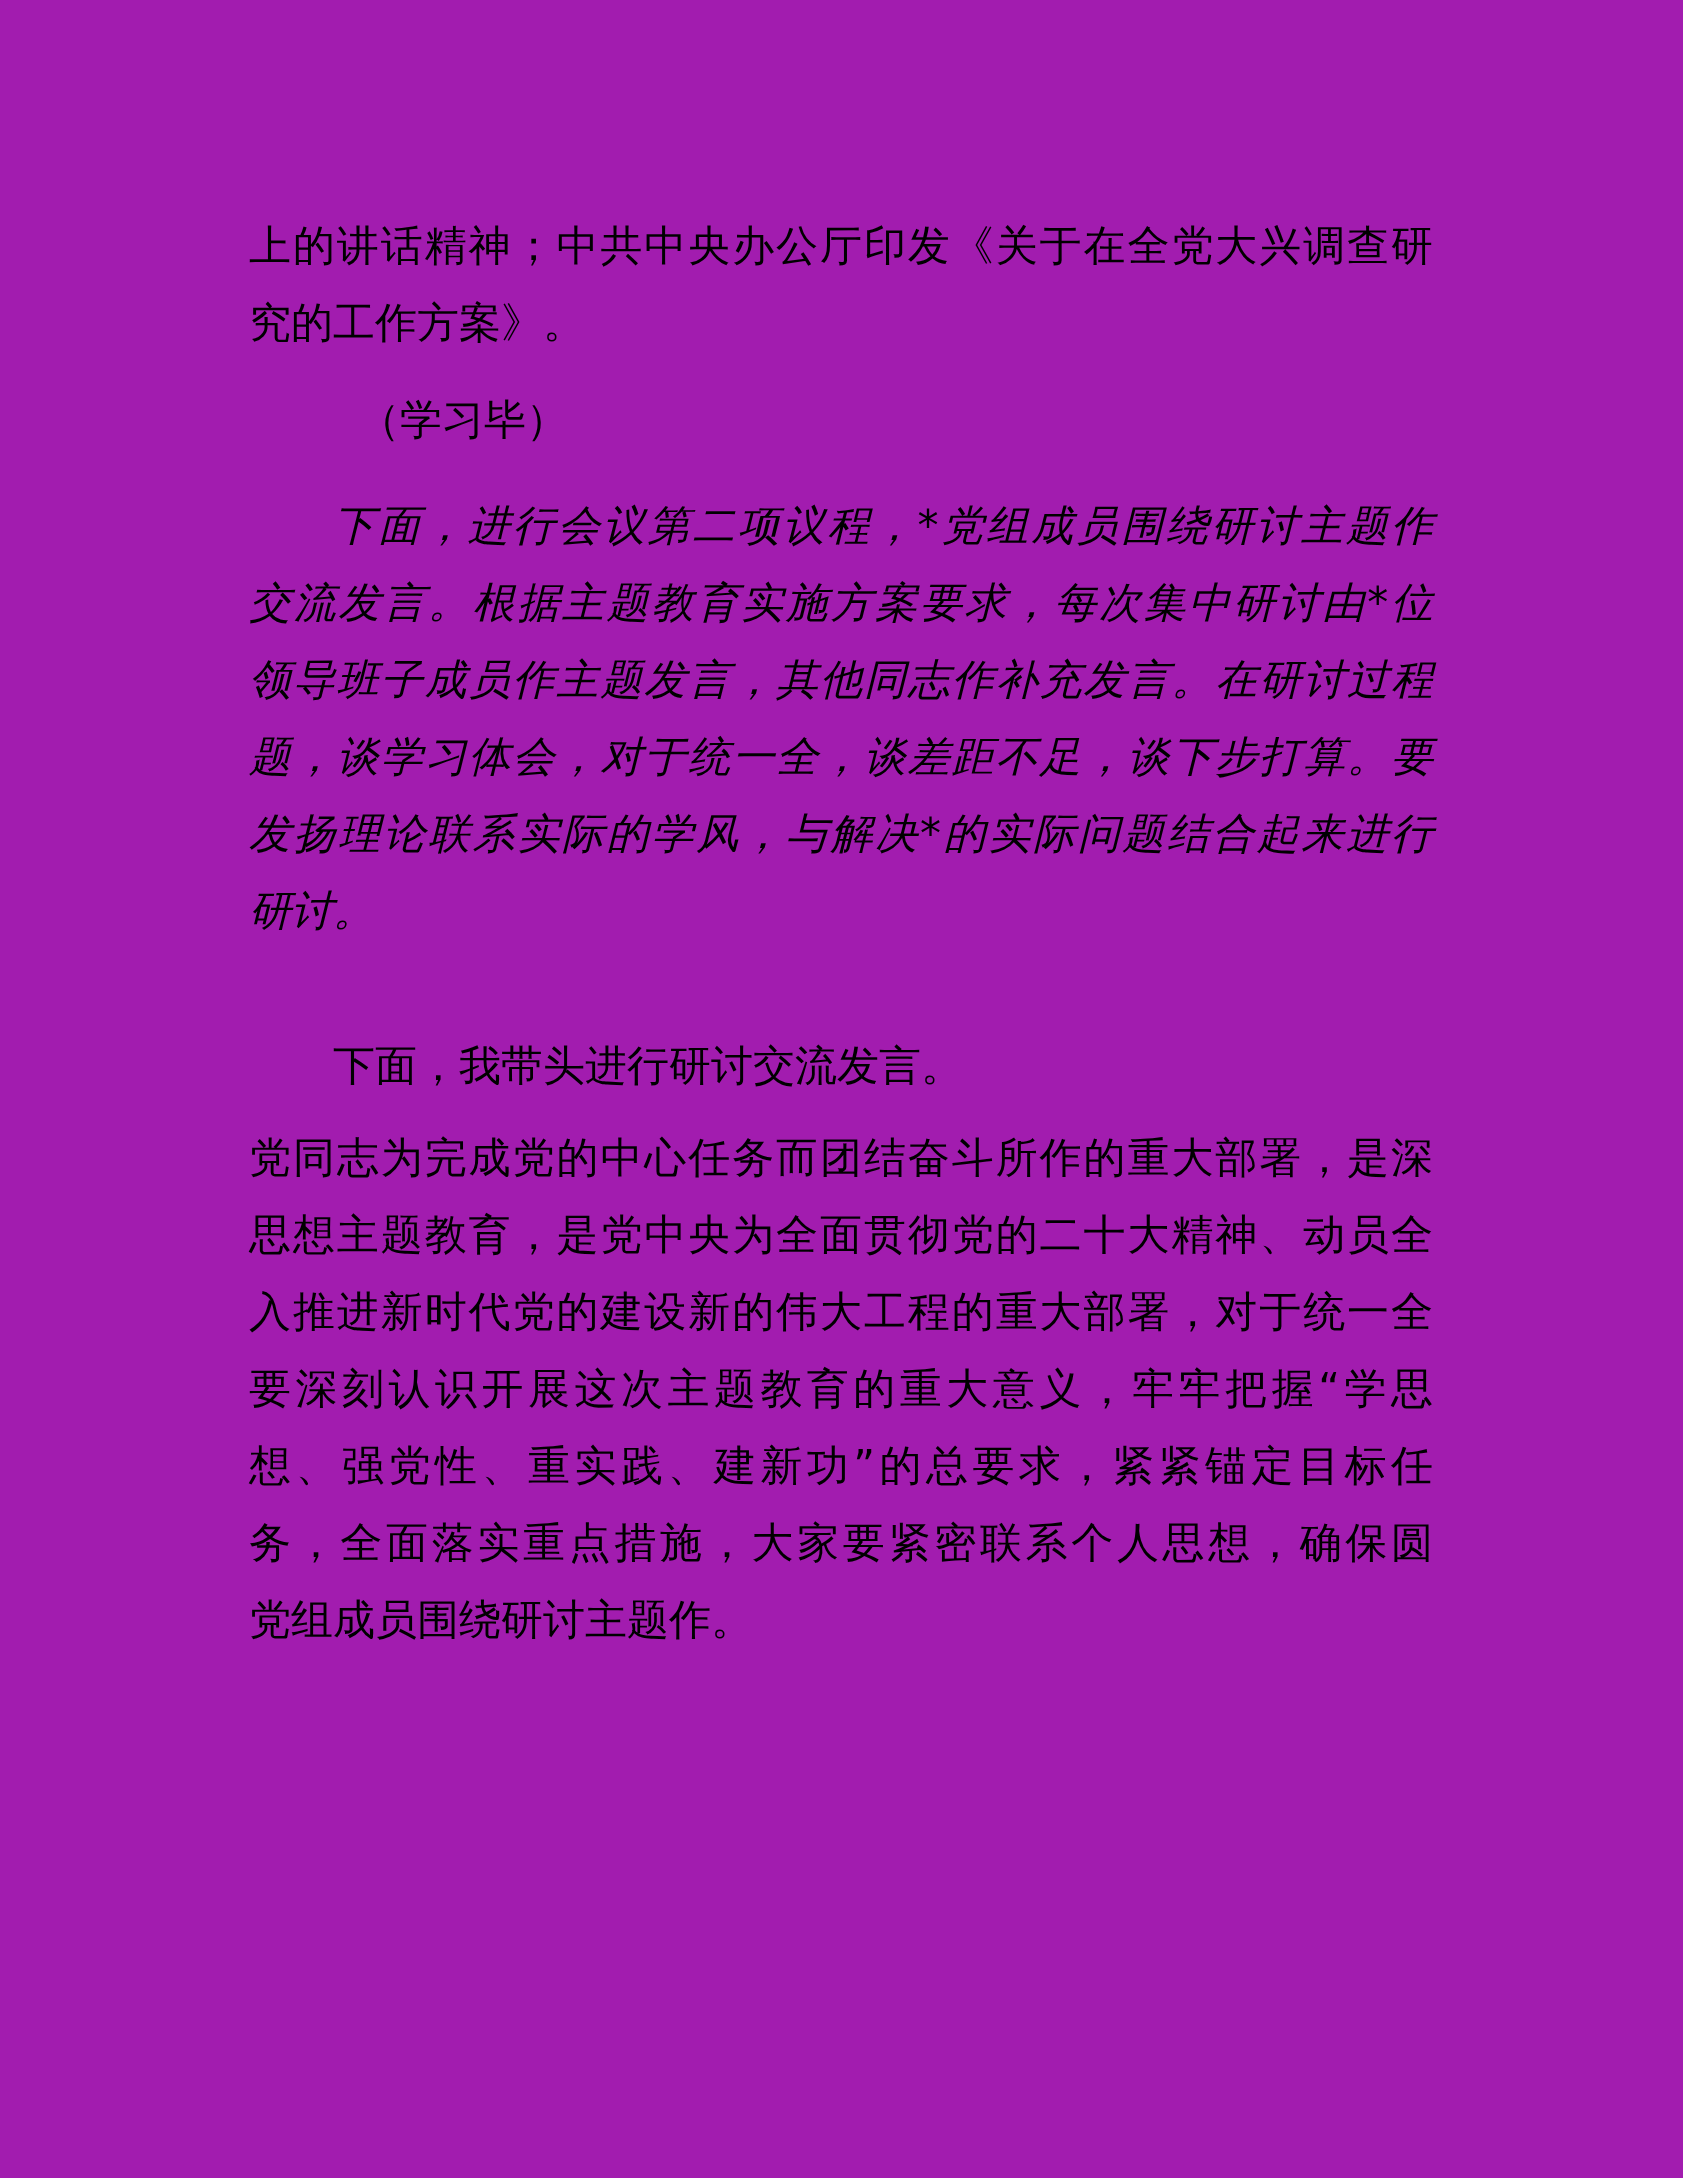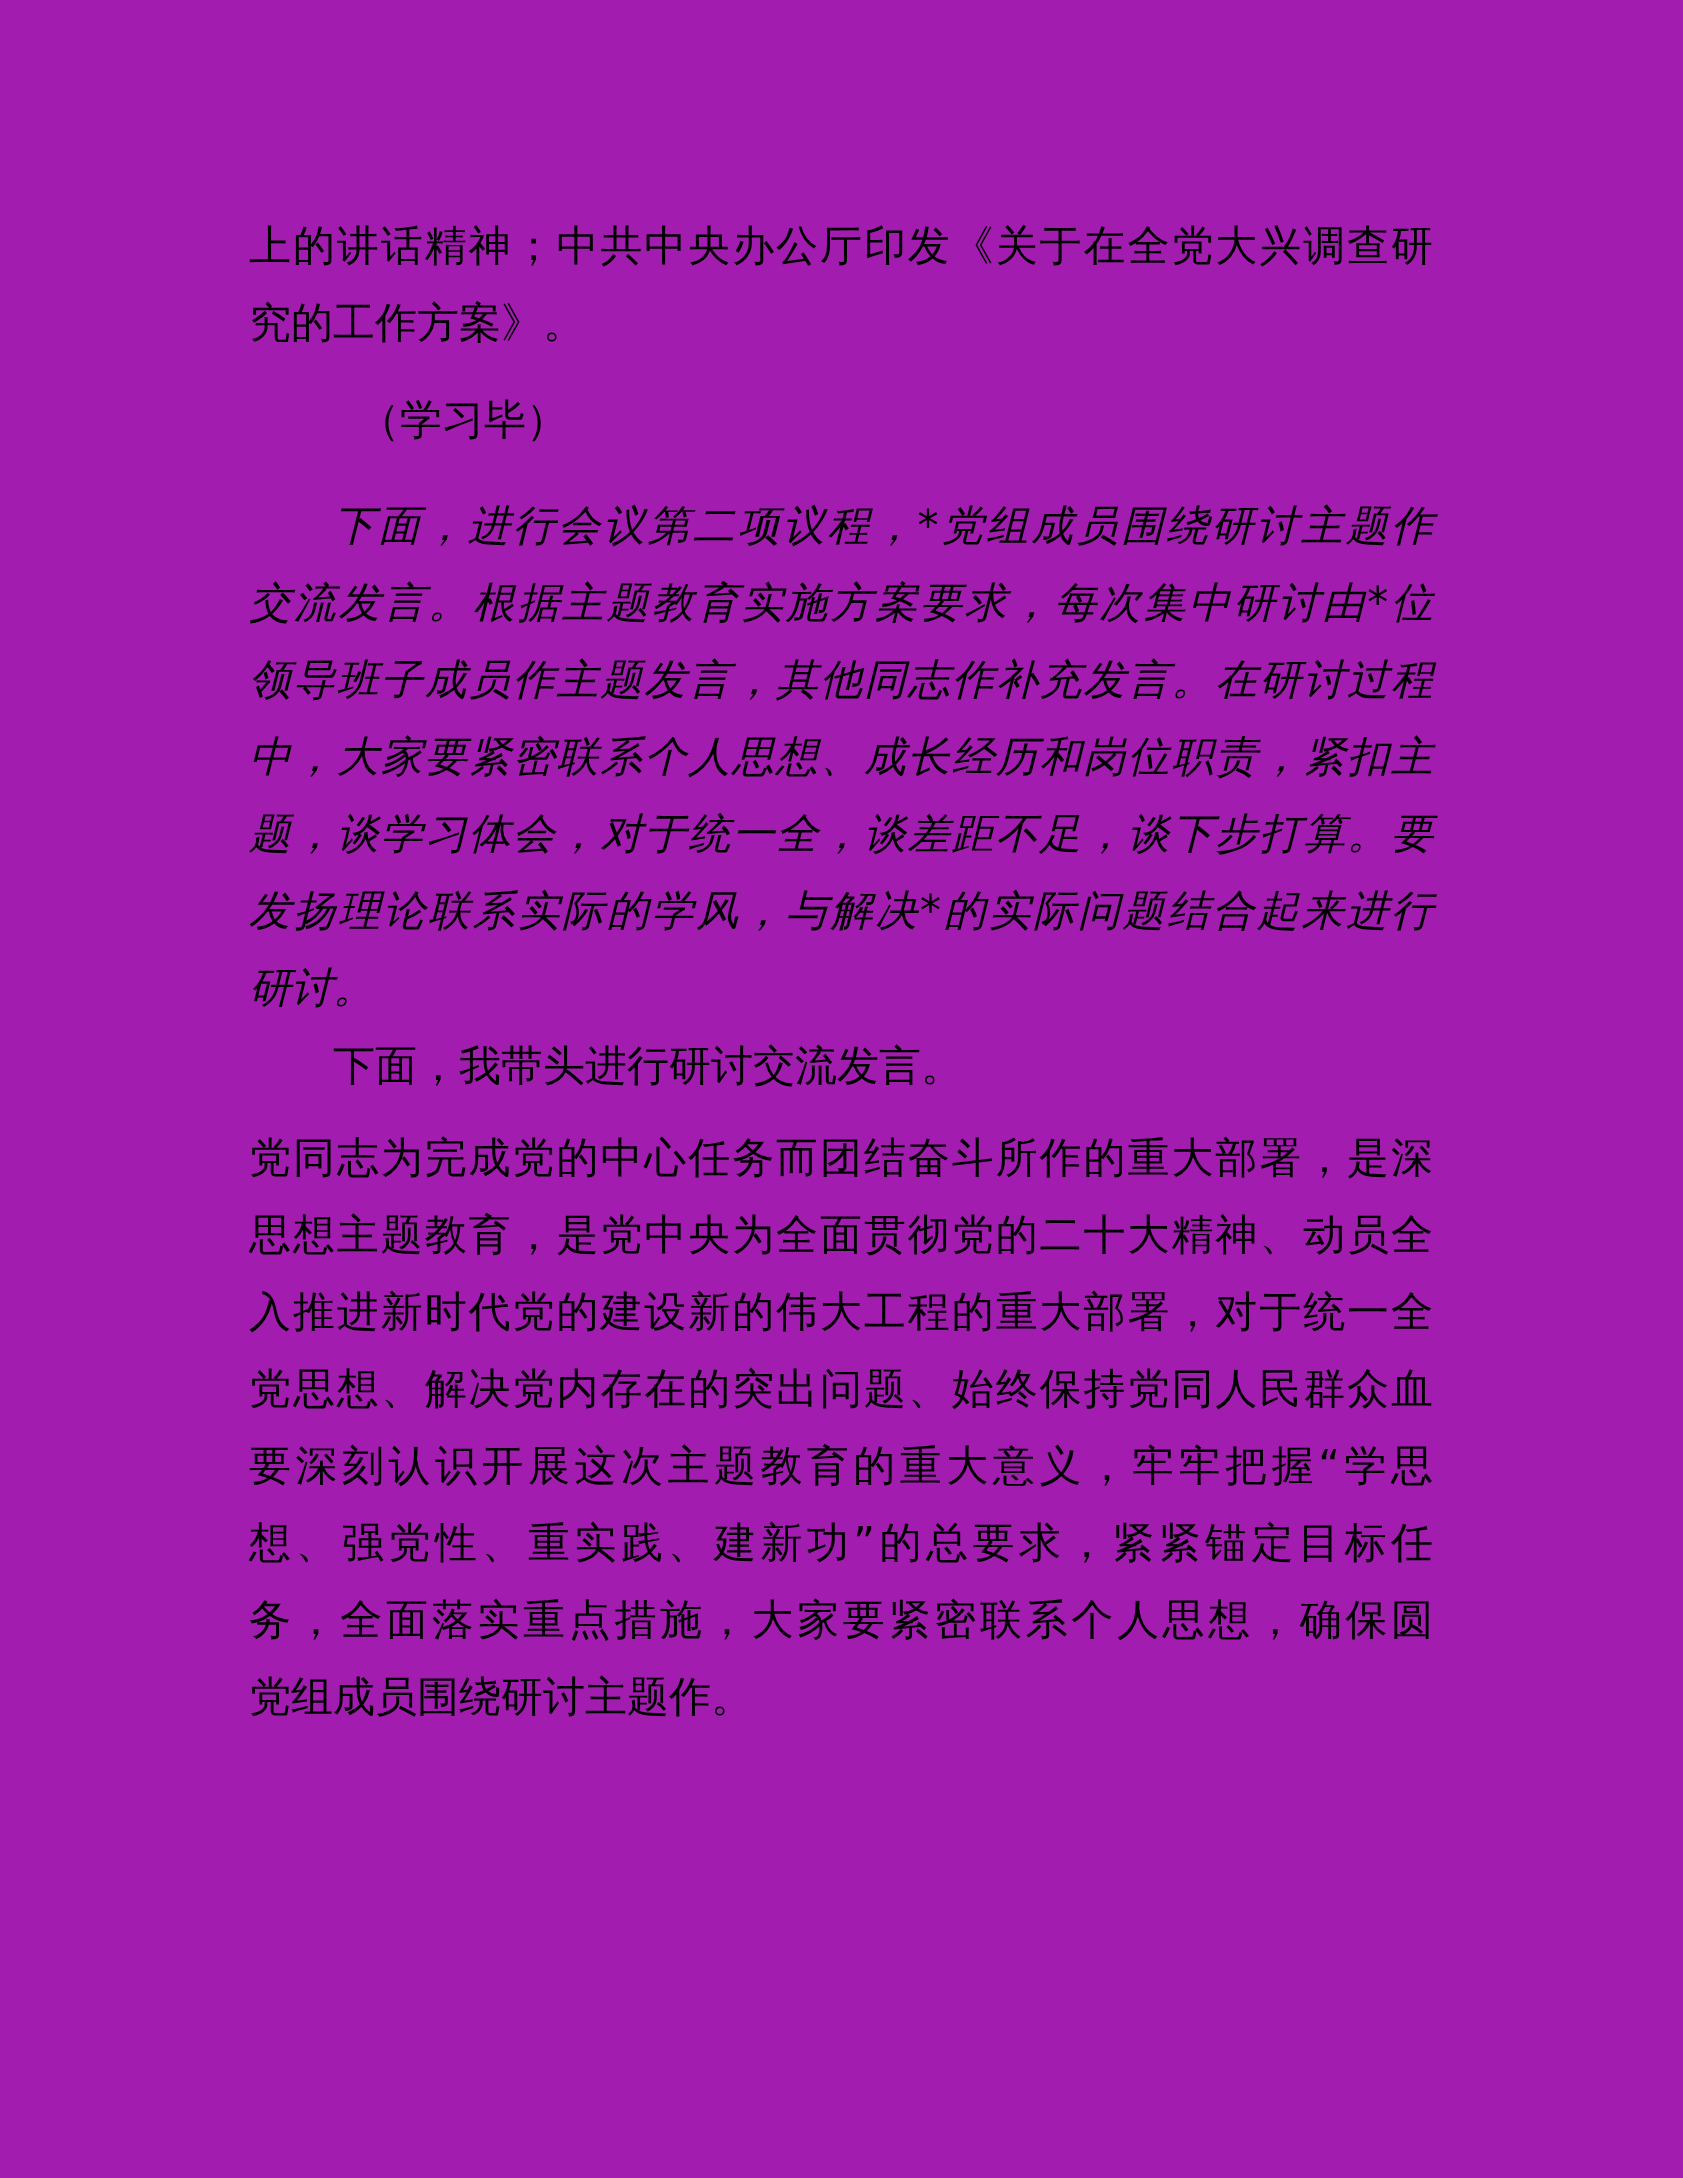--- a/index.html
+++ b/index.html
@@ -60,35 +60,33 @@
   </div>
 
   <div class="para" style="top:381px;">
     <span class="line last indent-paren">（学习毕）</span>
   </div>
 
   <div class="para" style="top:487px;font-style:italic;">
     <span class="line indent">下面，进行会议第二项议程，*党组成员围绕研讨主题作</span>
     <span class="line">交流发言。根据主题教育实施方案要求，每次集中研讨由*位</span>
     <span class="line">领导班子成员作主题发言，其他同志作补充发言。在研讨过程</span>
-    <span class="line">中，大家要紧密联系个人思想、成长经历和岗位职责，紧扣主</span>
     <span class="line">题，谈学习体会，对于统一全，谈差距不足，谈下步打算。要</span>
     <span class="line">发扬理论联系实际的学风，与解决*的实际问题结合起来进行</span>
     <span class="line last">研讨。</span>
   </div>
 
   <div class="para" style="top:1027px;">
     <span class="line last indent">下面，我带头进行研讨交流发言。</span>
   </div>
 
   <div class="para" style="top:1119px;">
     <span class="line">党同志为完成党的中心任务而团结奋斗所作的重大部署，是深</span>
     <span class="line">思想主题教育，是党中央为全面贯彻党的二十大精神、动员全</span>
     <span class="line">入推进新时代党的建设新的伟大工程的重大部署，对于统一全</span>
-    <span class="line">党思想、解决党内存在的突出问题、始终保持党同人民群众血</span>
     <span class="line">要深刻认识开展这次主题教育的重大意义，牢牢把握“学思</span>
     <span class="line">想、强党性、重实践、建新功”的总要求，紧紧锚定目标任</span>
     <span class="line">务，全面落实重点措施，大家要紧密联系个人思想，确保圆</span>
     <span class="line last">党组成员围绕研讨主题作。</span>
   </div>
 
 </div>
 
 
 </body></html>

